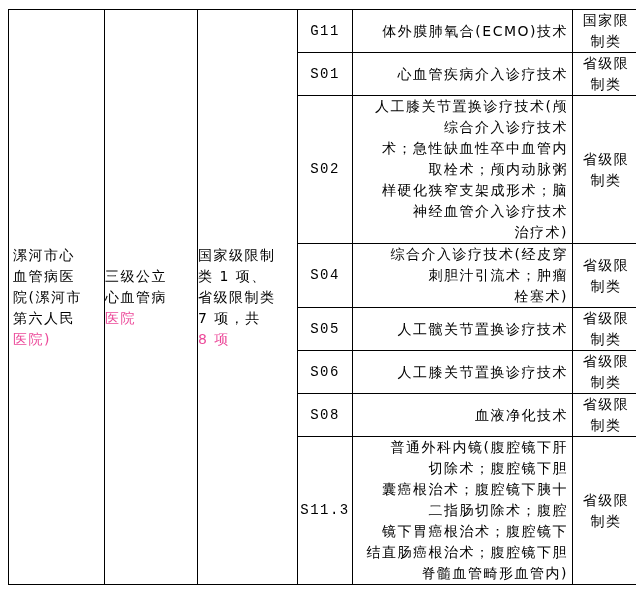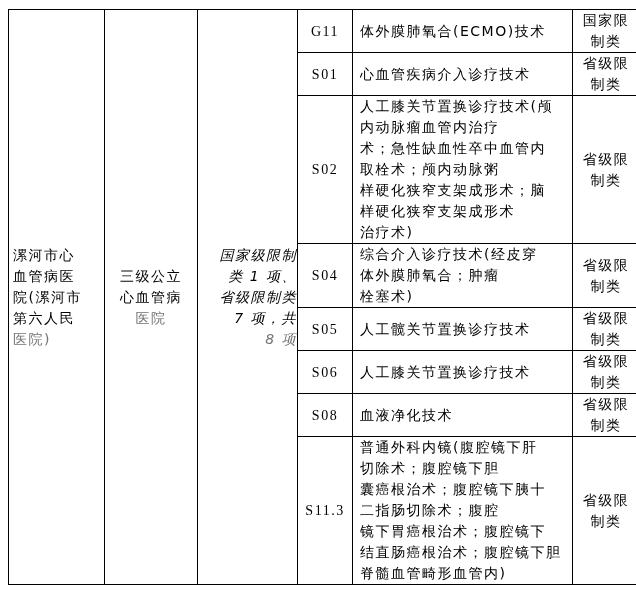--- a/index.html
+++ b/index.html
@@ -25,26 +25,26 @@
     }
     table.main td {
       border: 1px solid #000000;
       padding: 0;
       vertical-align: middle;
       font-size: 14px;
       line-height: 21px;
       letter-spacing: 1.5px;
     }
     .c-hosp { width: 91px; text-align: left; padding-left: 4px !important; margin-left: 34px; }
-    .c-level { width: 92px; text-align: center; }
-    .c-summary { width: 99px; text-align: right; font-style: italic; }
-    .c-code { width: 54px; text-align: center; font-family: Liberation Serif, serif; font-size: 13px; letter-spacing: 1px; }
-    .c-name { width: 208px; text-align: left; padding-left: 7px !important; padding-right: 4px !important; }
+    .c-level { width: 92px; text-align: left; }
+    .c-summary { width: 99px; text-align: left; }
+    .c-code { width: 54px; text-align: center; font-family: Liberation Mono, monospace; font-size: 13px; letter-spacing: 1px; }
+    .c-name { width: 208px; text-align: right; padding-left: 7px !important; padding-right: 4px !important; }
     .c-type { width: 66px; text-align: center; line-height: 21px; }
-    .faded { color: #737373; }
+    .faded { color: #ec4899; }
     .line { display: block; }
   </style>
 </head>
 <body>
 
 <table class="main">
   <tbody>
     <tr style="height:42px;">
       <td class="c-hosp" rowspan="8">
         <span class="line">漯河市心</span>
@@ -81,37 +81,37 @@
       </td>
       <td class="c-type">
         <span class="line">省级限</span>
         <span class="line">制类</span>
       </td>
     </tr>
     <tr style="height:146px;">
       <td class="c-code">S02</td>
       <td class="c-name">
         <span class="line">人工膝关节置换诊疗技术(颅</span>
-        <span class="line">内动脉瘤血管内治疗</span>
+        <span class="line">综合介入诊疗技术</span>
         <span class="line">术；急性缺血性卒中血管内</span>
         <span class="line">取栓术；颅内动脉粥</span>
         <span class="line">样硬化狭窄支架成形术；脑</span>
-        <span class="line">样硬化狭窄支架成形术</span>
+        <span class="line">神经血管介入诊疗技术</span>
         <span class="line">治疗术)</span>
       </td>
       <td class="c-type">
         <span class="line">省级限</span>
         <span class="line">制类</span>
       </td>
     </tr>
     <tr style="height:63px;">
       <td class="c-code">S04</td>
       <td class="c-name">
         <span class="line">综合介入诊疗技术(经皮穿</span>
-        <span class="line">体外膜肺氧合；肿瘤</span>
+        <span class="line">刺胆汁引流术；肿瘤</span>
         <span class="line">栓塞术)</span>
       </td>
       <td class="c-type">
         <span class="line">省级限</span>
         <span class="line">制类</span>
       </td>
     </tr>
     <tr style="height:42px;">
       <td class="c-code">S05</td>
       <td class="c-name">

